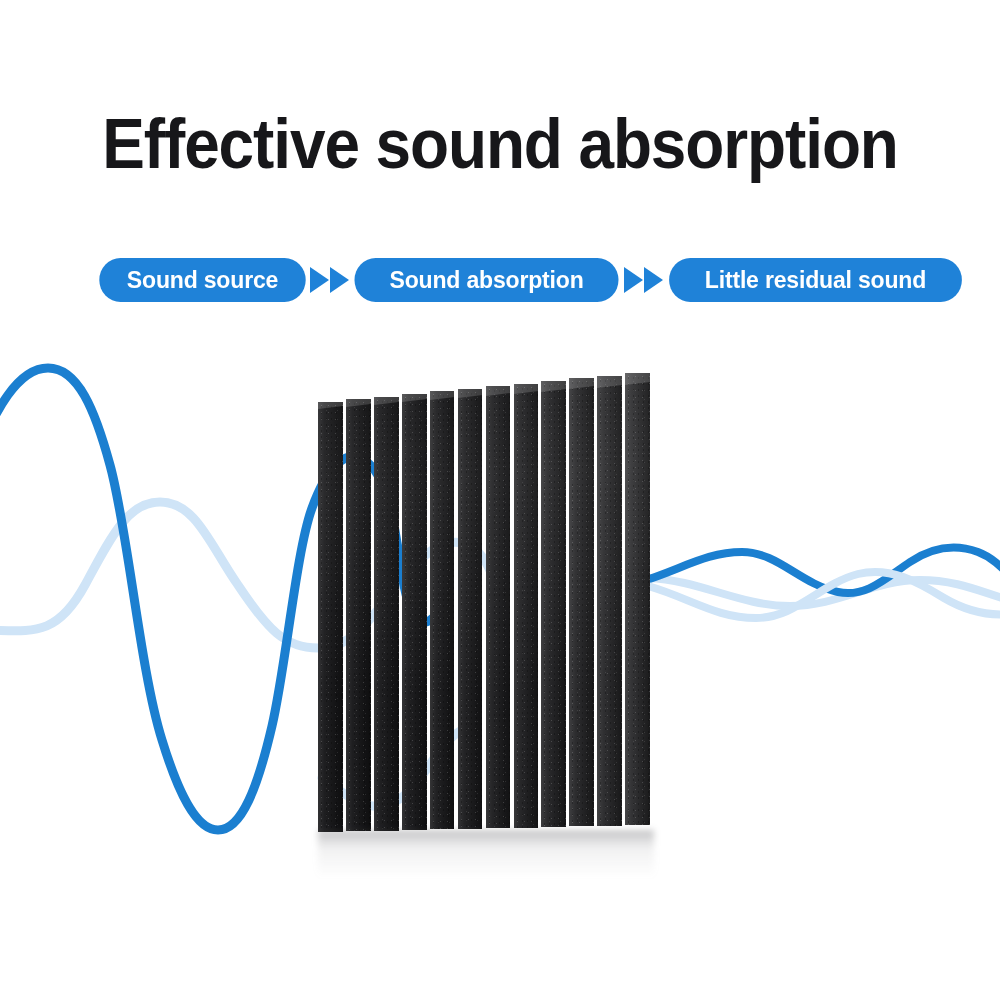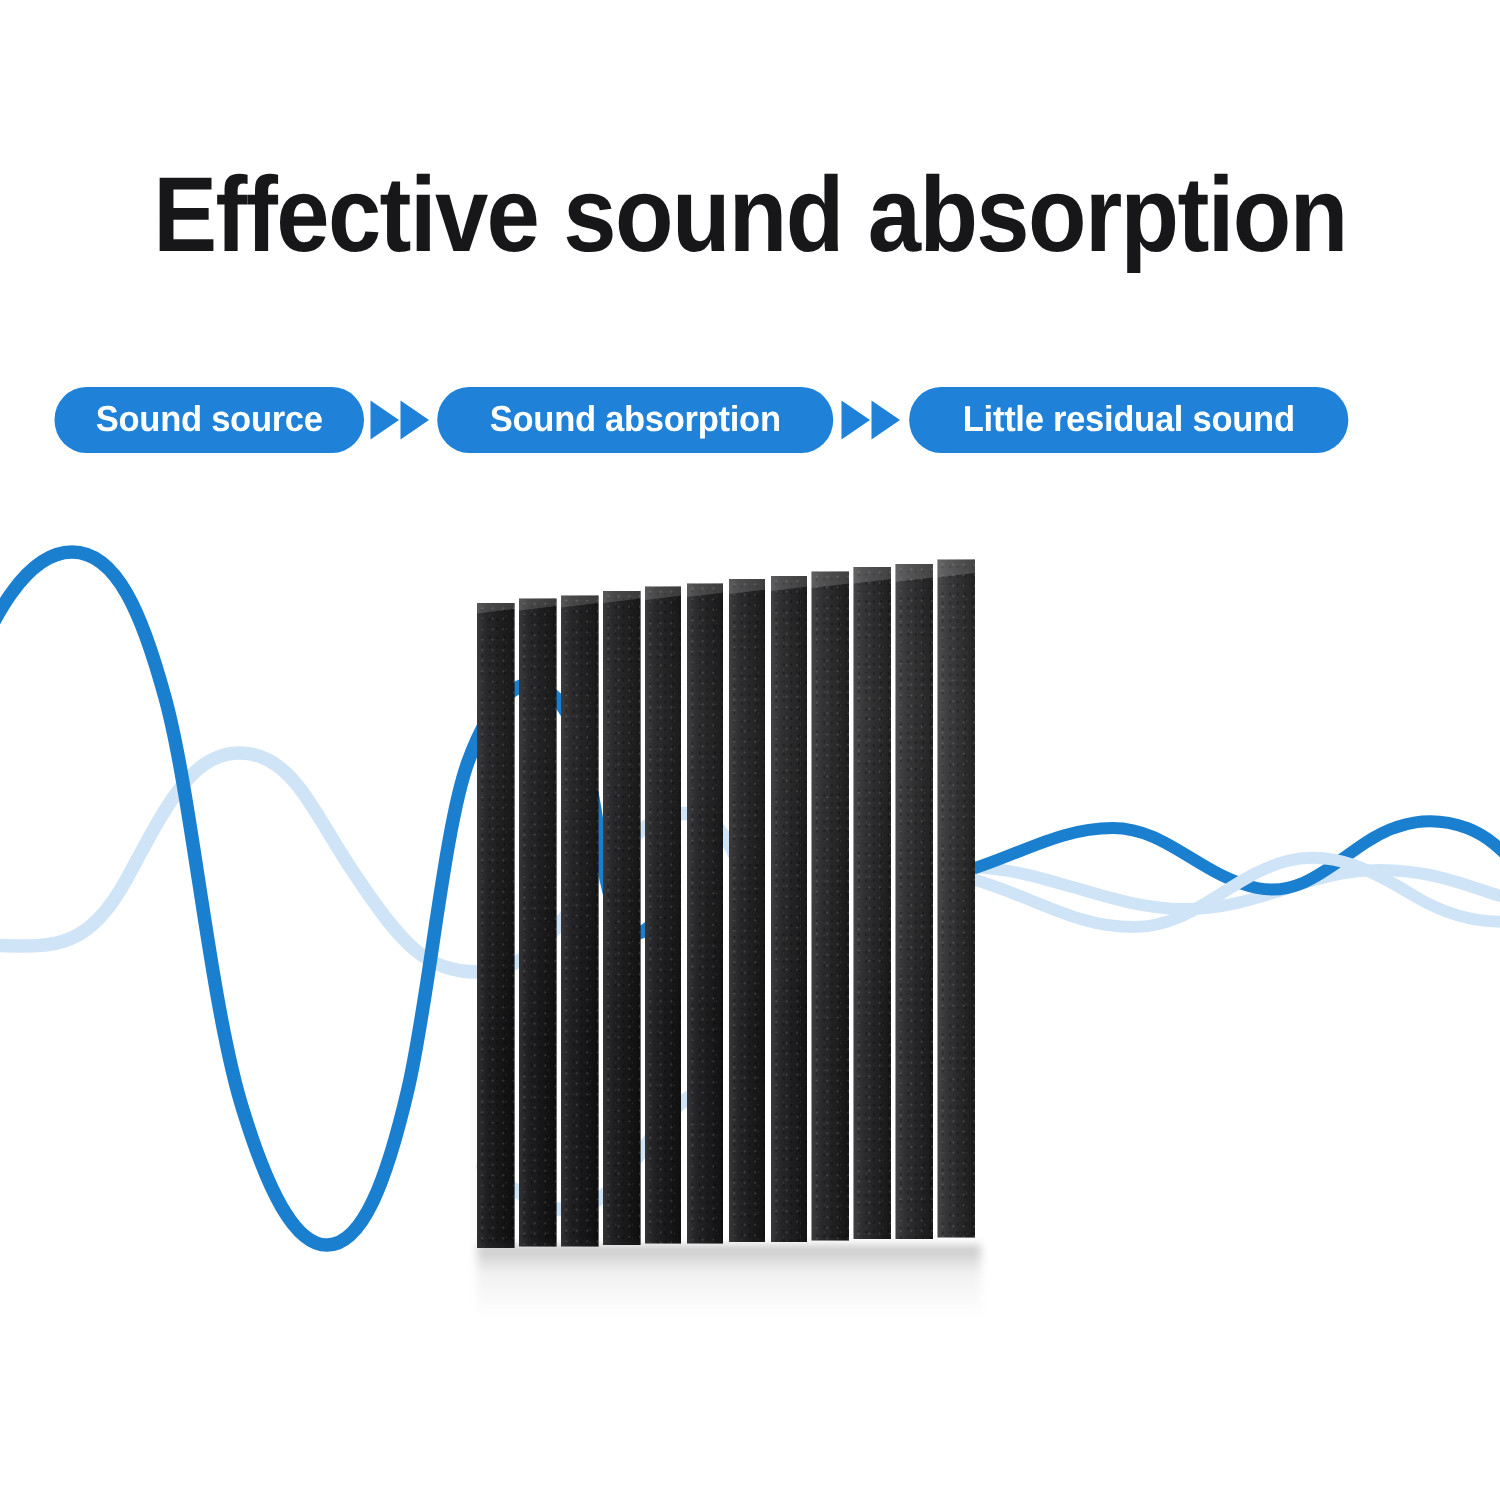--- a/index.html
+++ b/index.html
@@ -29,21 +29,21 @@
     white-space:nowrap;
   }
 
   
   .badge-row{
     position:absolute;
     left:32px;top:250px;
     width:936px;height:60px;
     display:flex;
     align-items:center;
-    justify-content:flex-start;
+    justify-content:flex-end;
   }
   .pill{
     display:flex;
     align-items:center;
     justify-content:center;
     height:44px;
     border-radius:22px;
     background:#1f82d8;
     color:#ffffff;
     font-size:24px;

